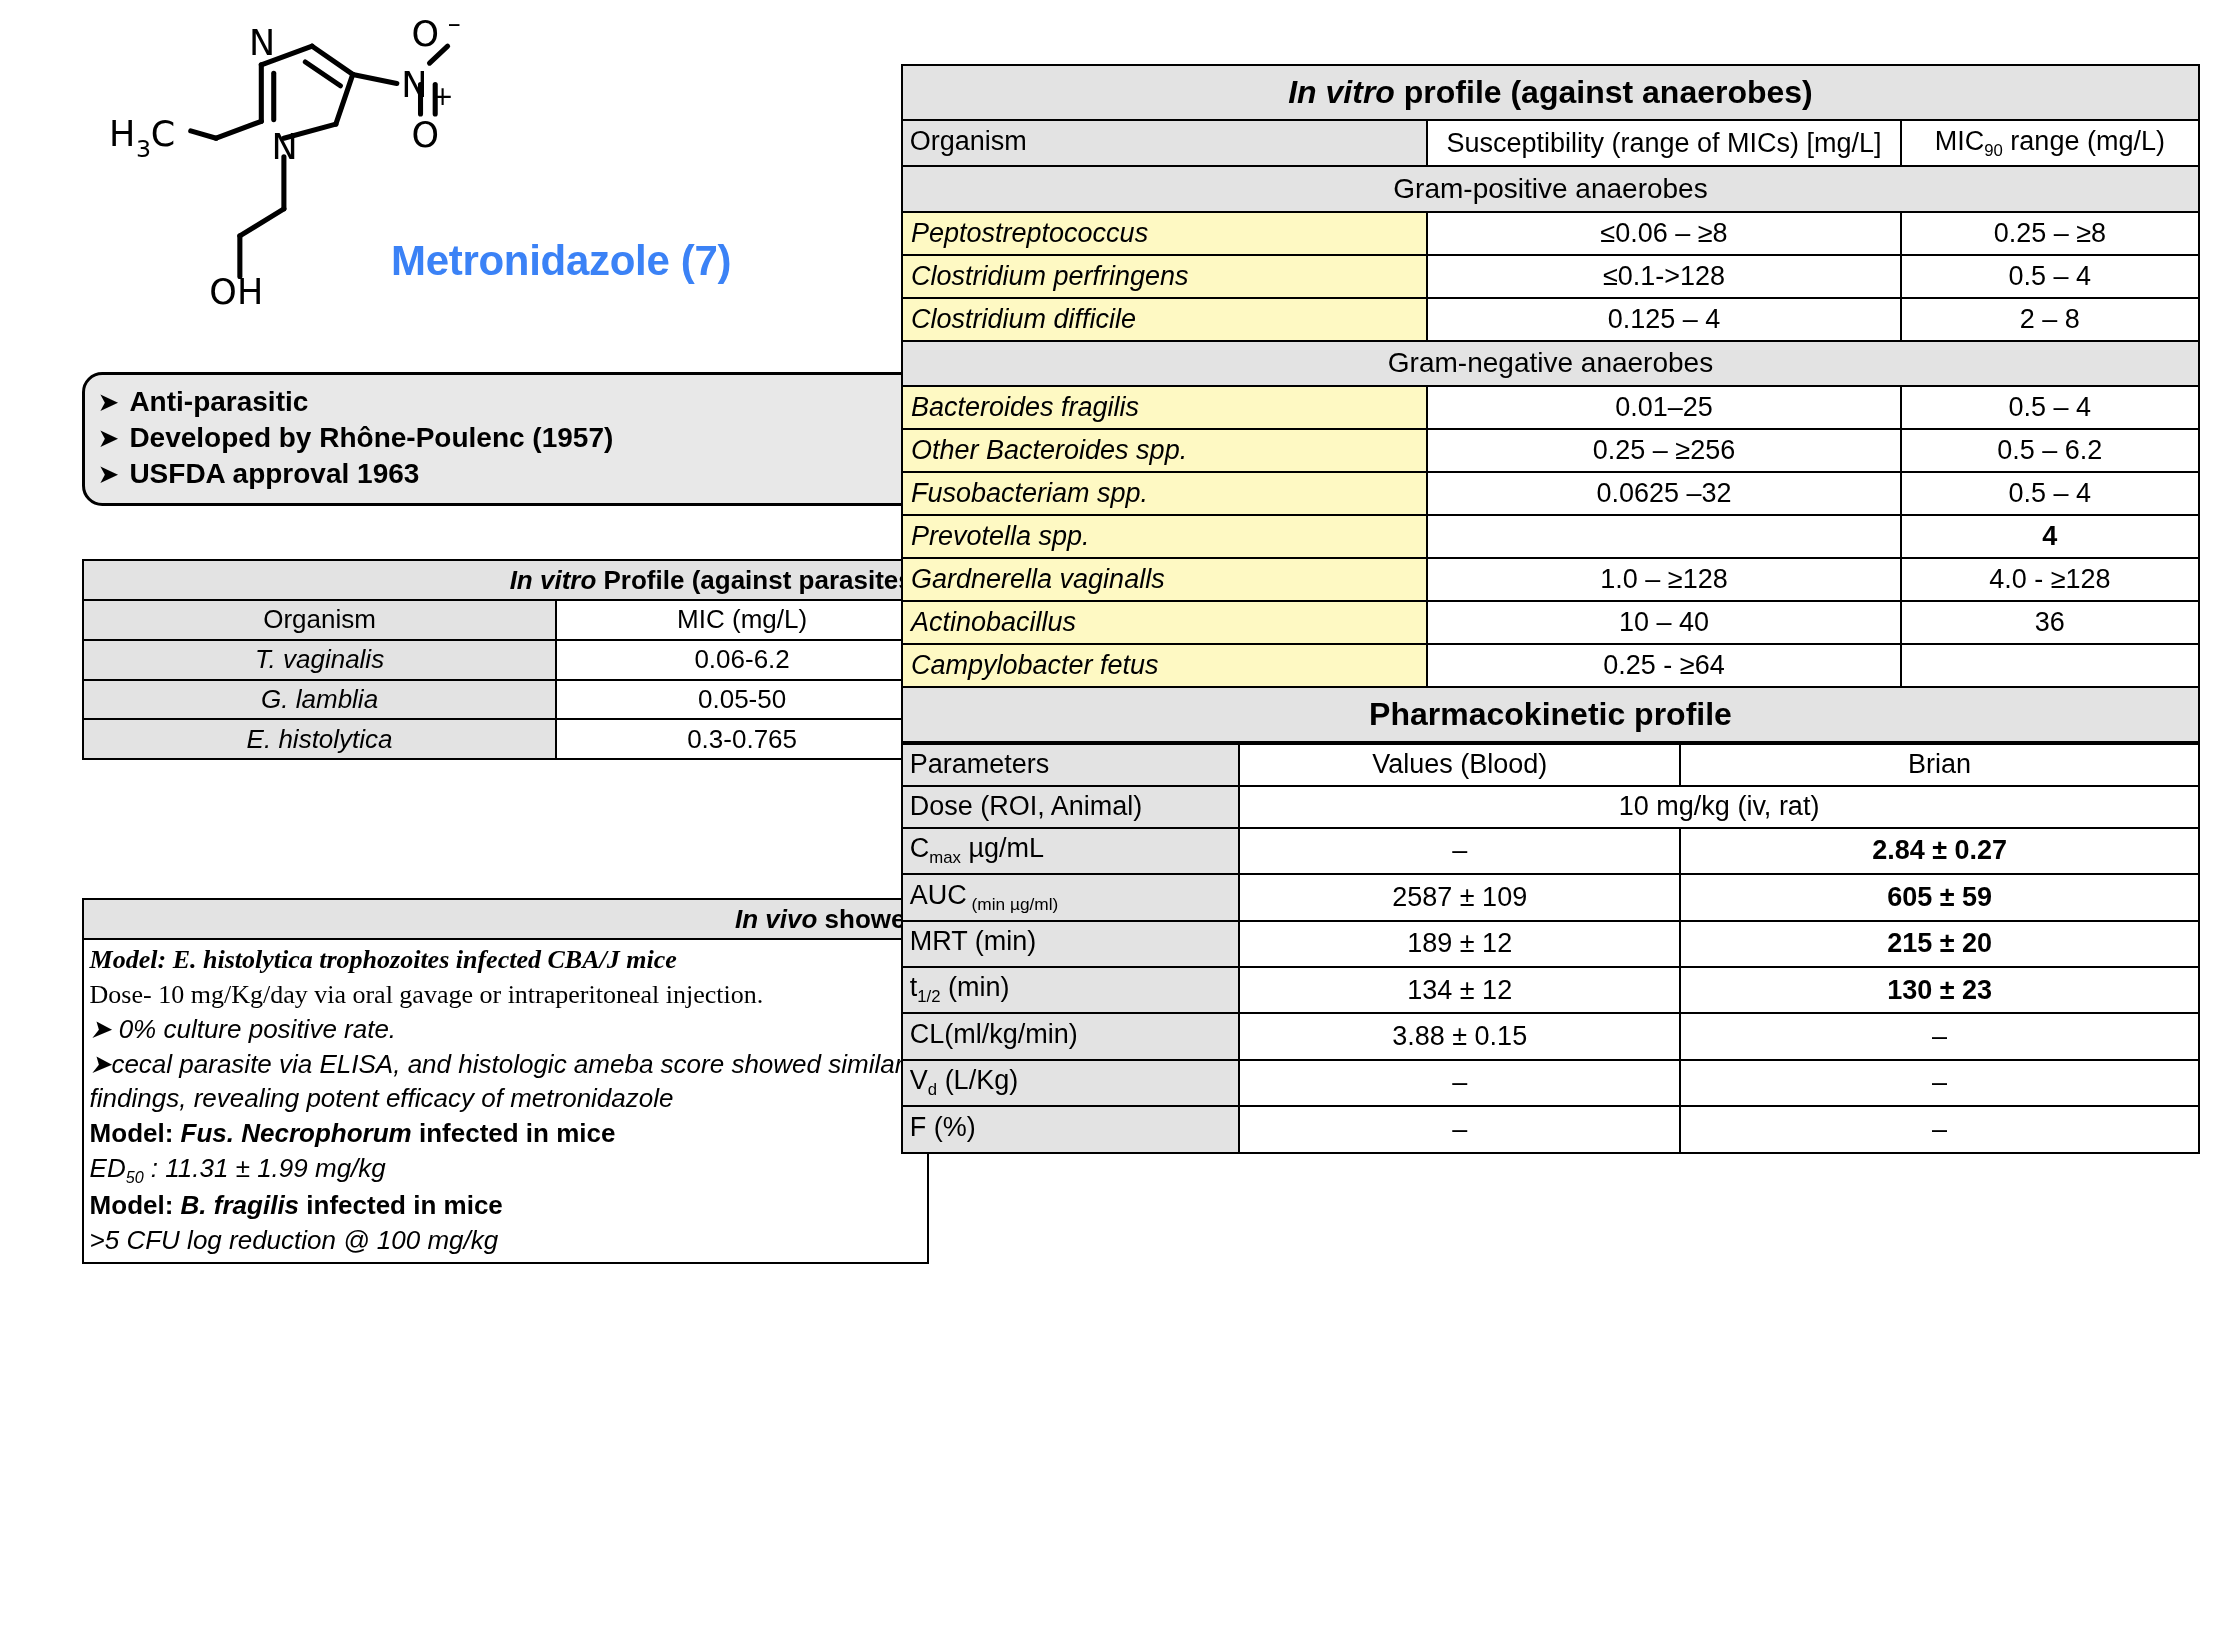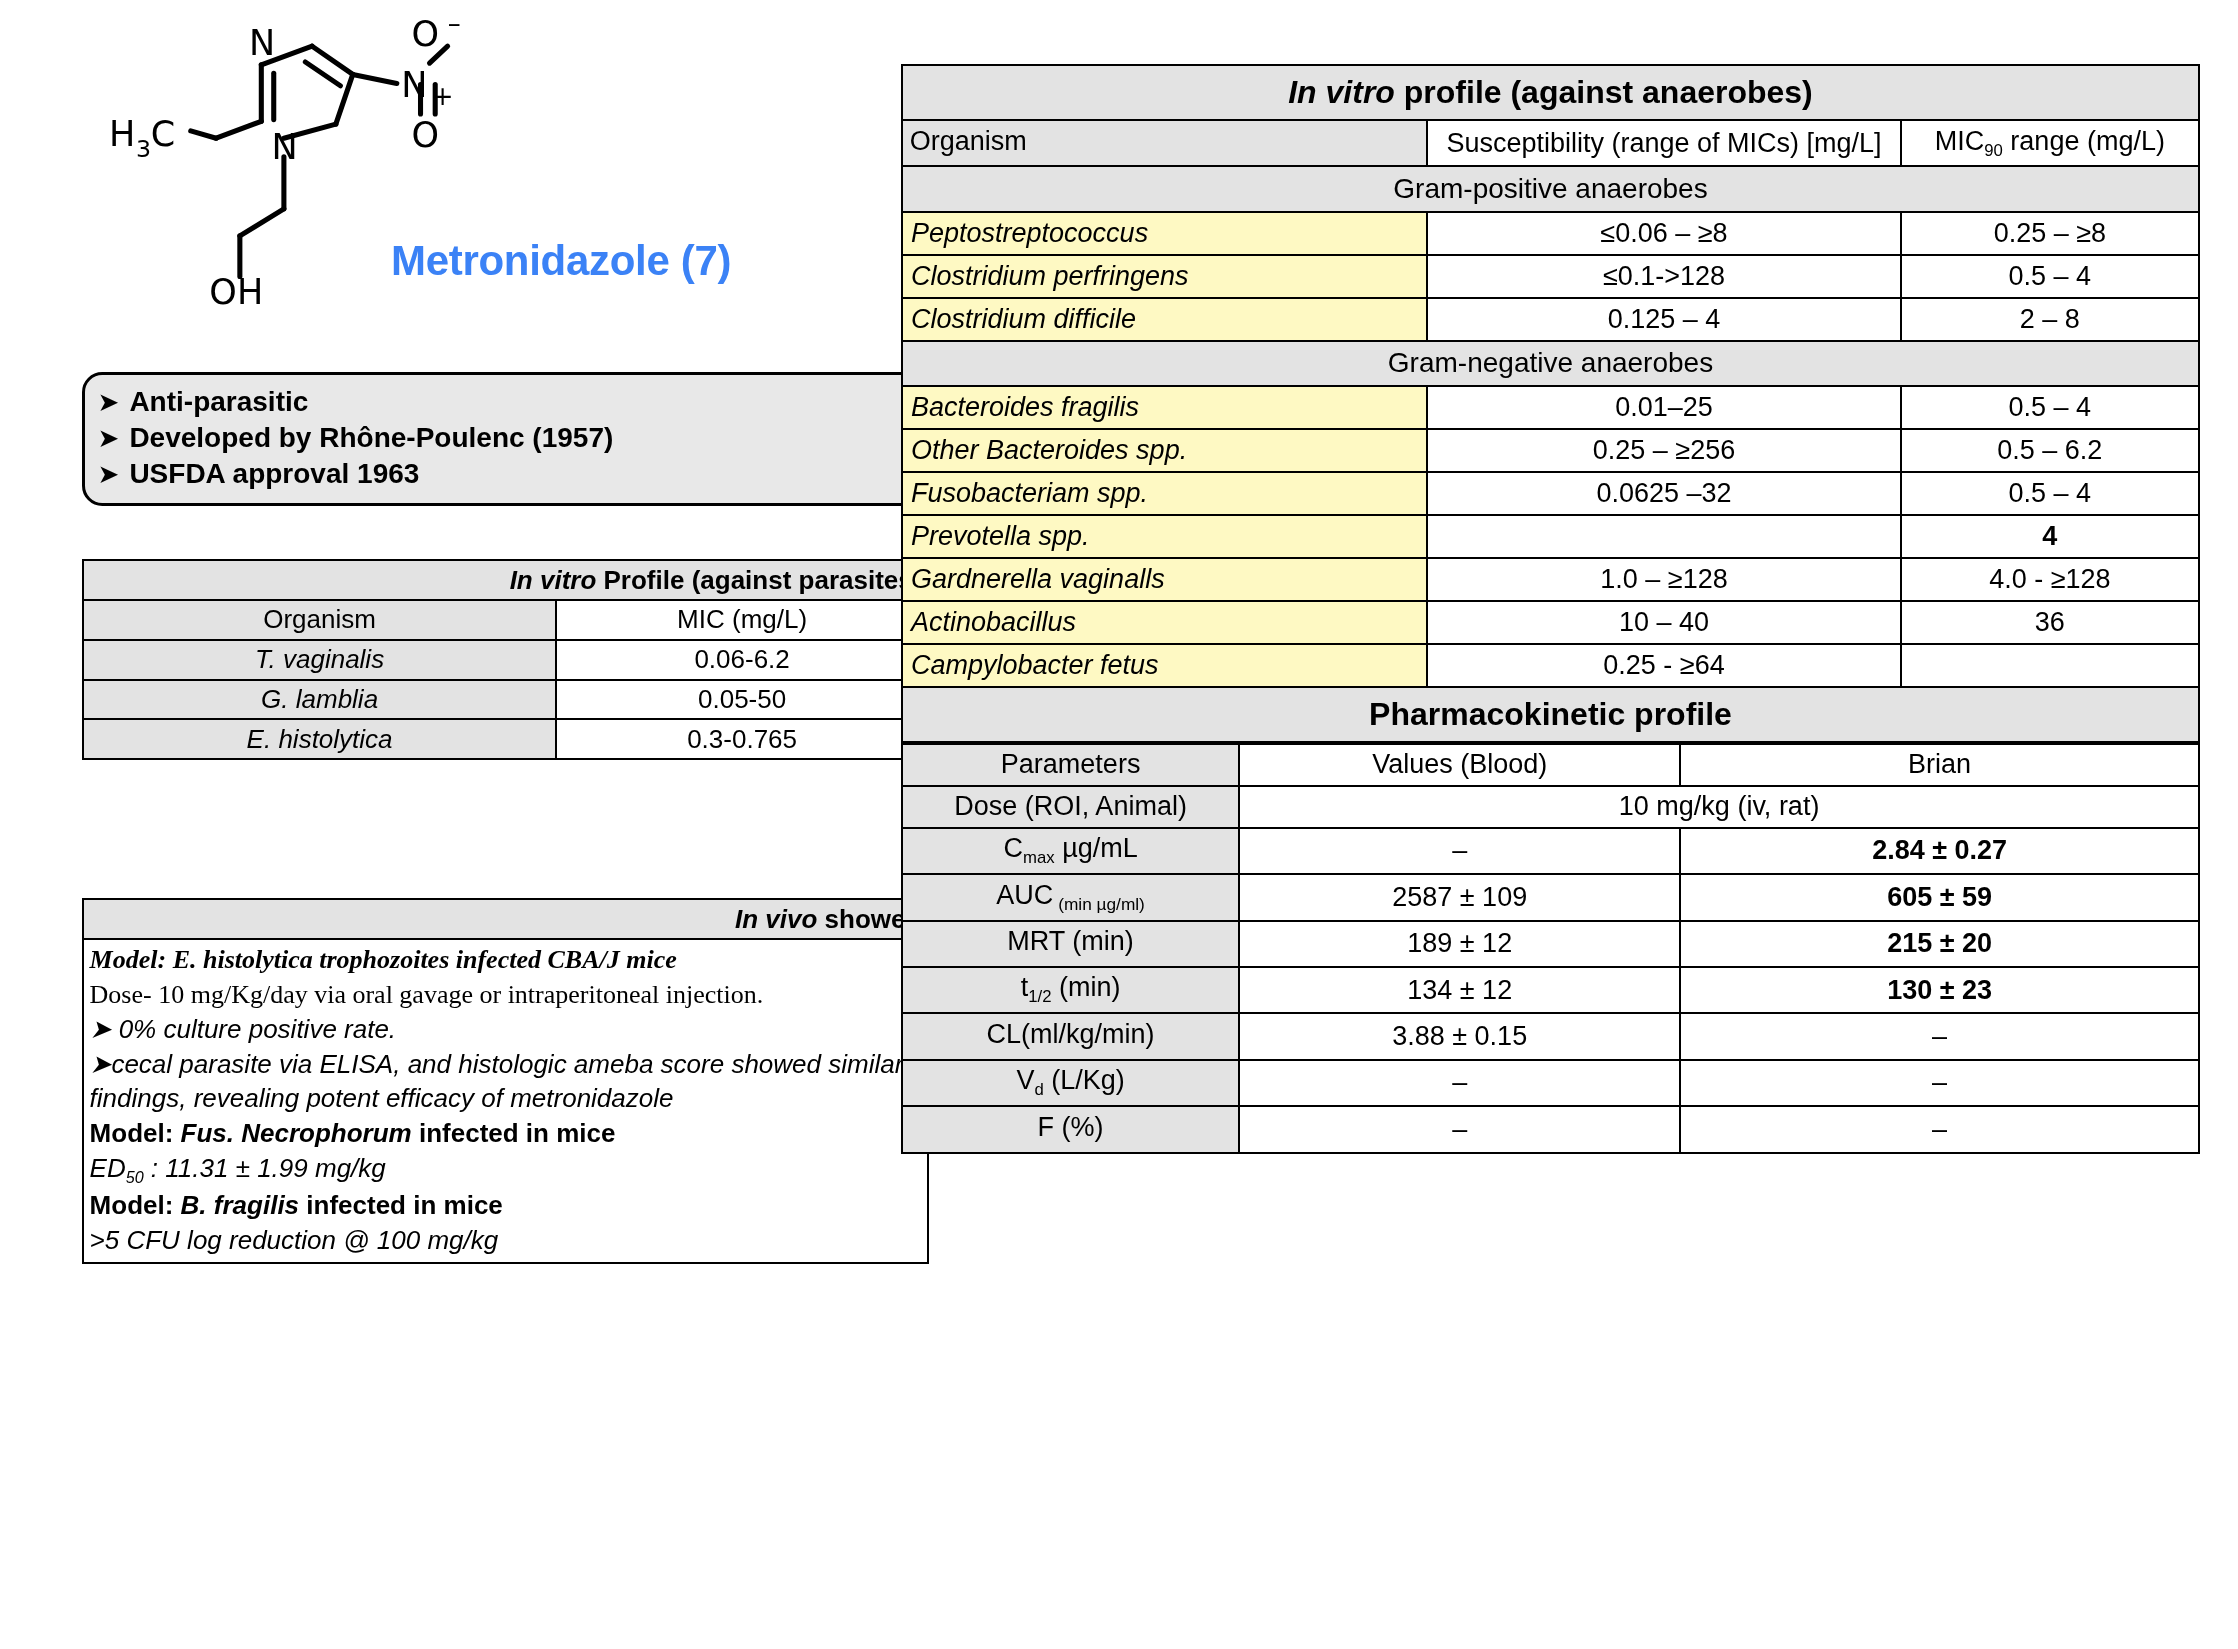--- a/index.html
+++ b/index.html
@@ -65,21 +65,21 @@
   .rt td { border:2.3px solid #000; font-size:27px; padding:4.5px 6.8px; }
   .rt .hdr-big {
     background:#E3E3E3; text-align:center; font-weight:bold; font-size:32px;
     padding:8px 4.5px;
   }
   .rt .grp { background:#E3E3E3; text-align:center; font-size:28px; padding:5.6px 4.5px; }
   .rt .org { background:#fef9c3; font-style:italic; font-size:27px; padding:5px 8px; }
   .rt .val { background:#fff; text-align:center; }
   .rt .colhdr { background:#E3E3E3; font-size:27px; vertical-align:top; }
   .rt .colhdr-w { background:#fff; font-size:27px; text-align:center; }
-  .rt .param { background:#E3E3E3; text-align:center; font-size:27px; }
+  .rt .param { background:#E3E3E3; font-size:27px; }
   .rt .bold { font-weight:bold; }
   .tiny { font-size:0.64em; }
 </style>
 </head>
 <body>
 
 <div class="page">
 
   <div class="left-col">
 

